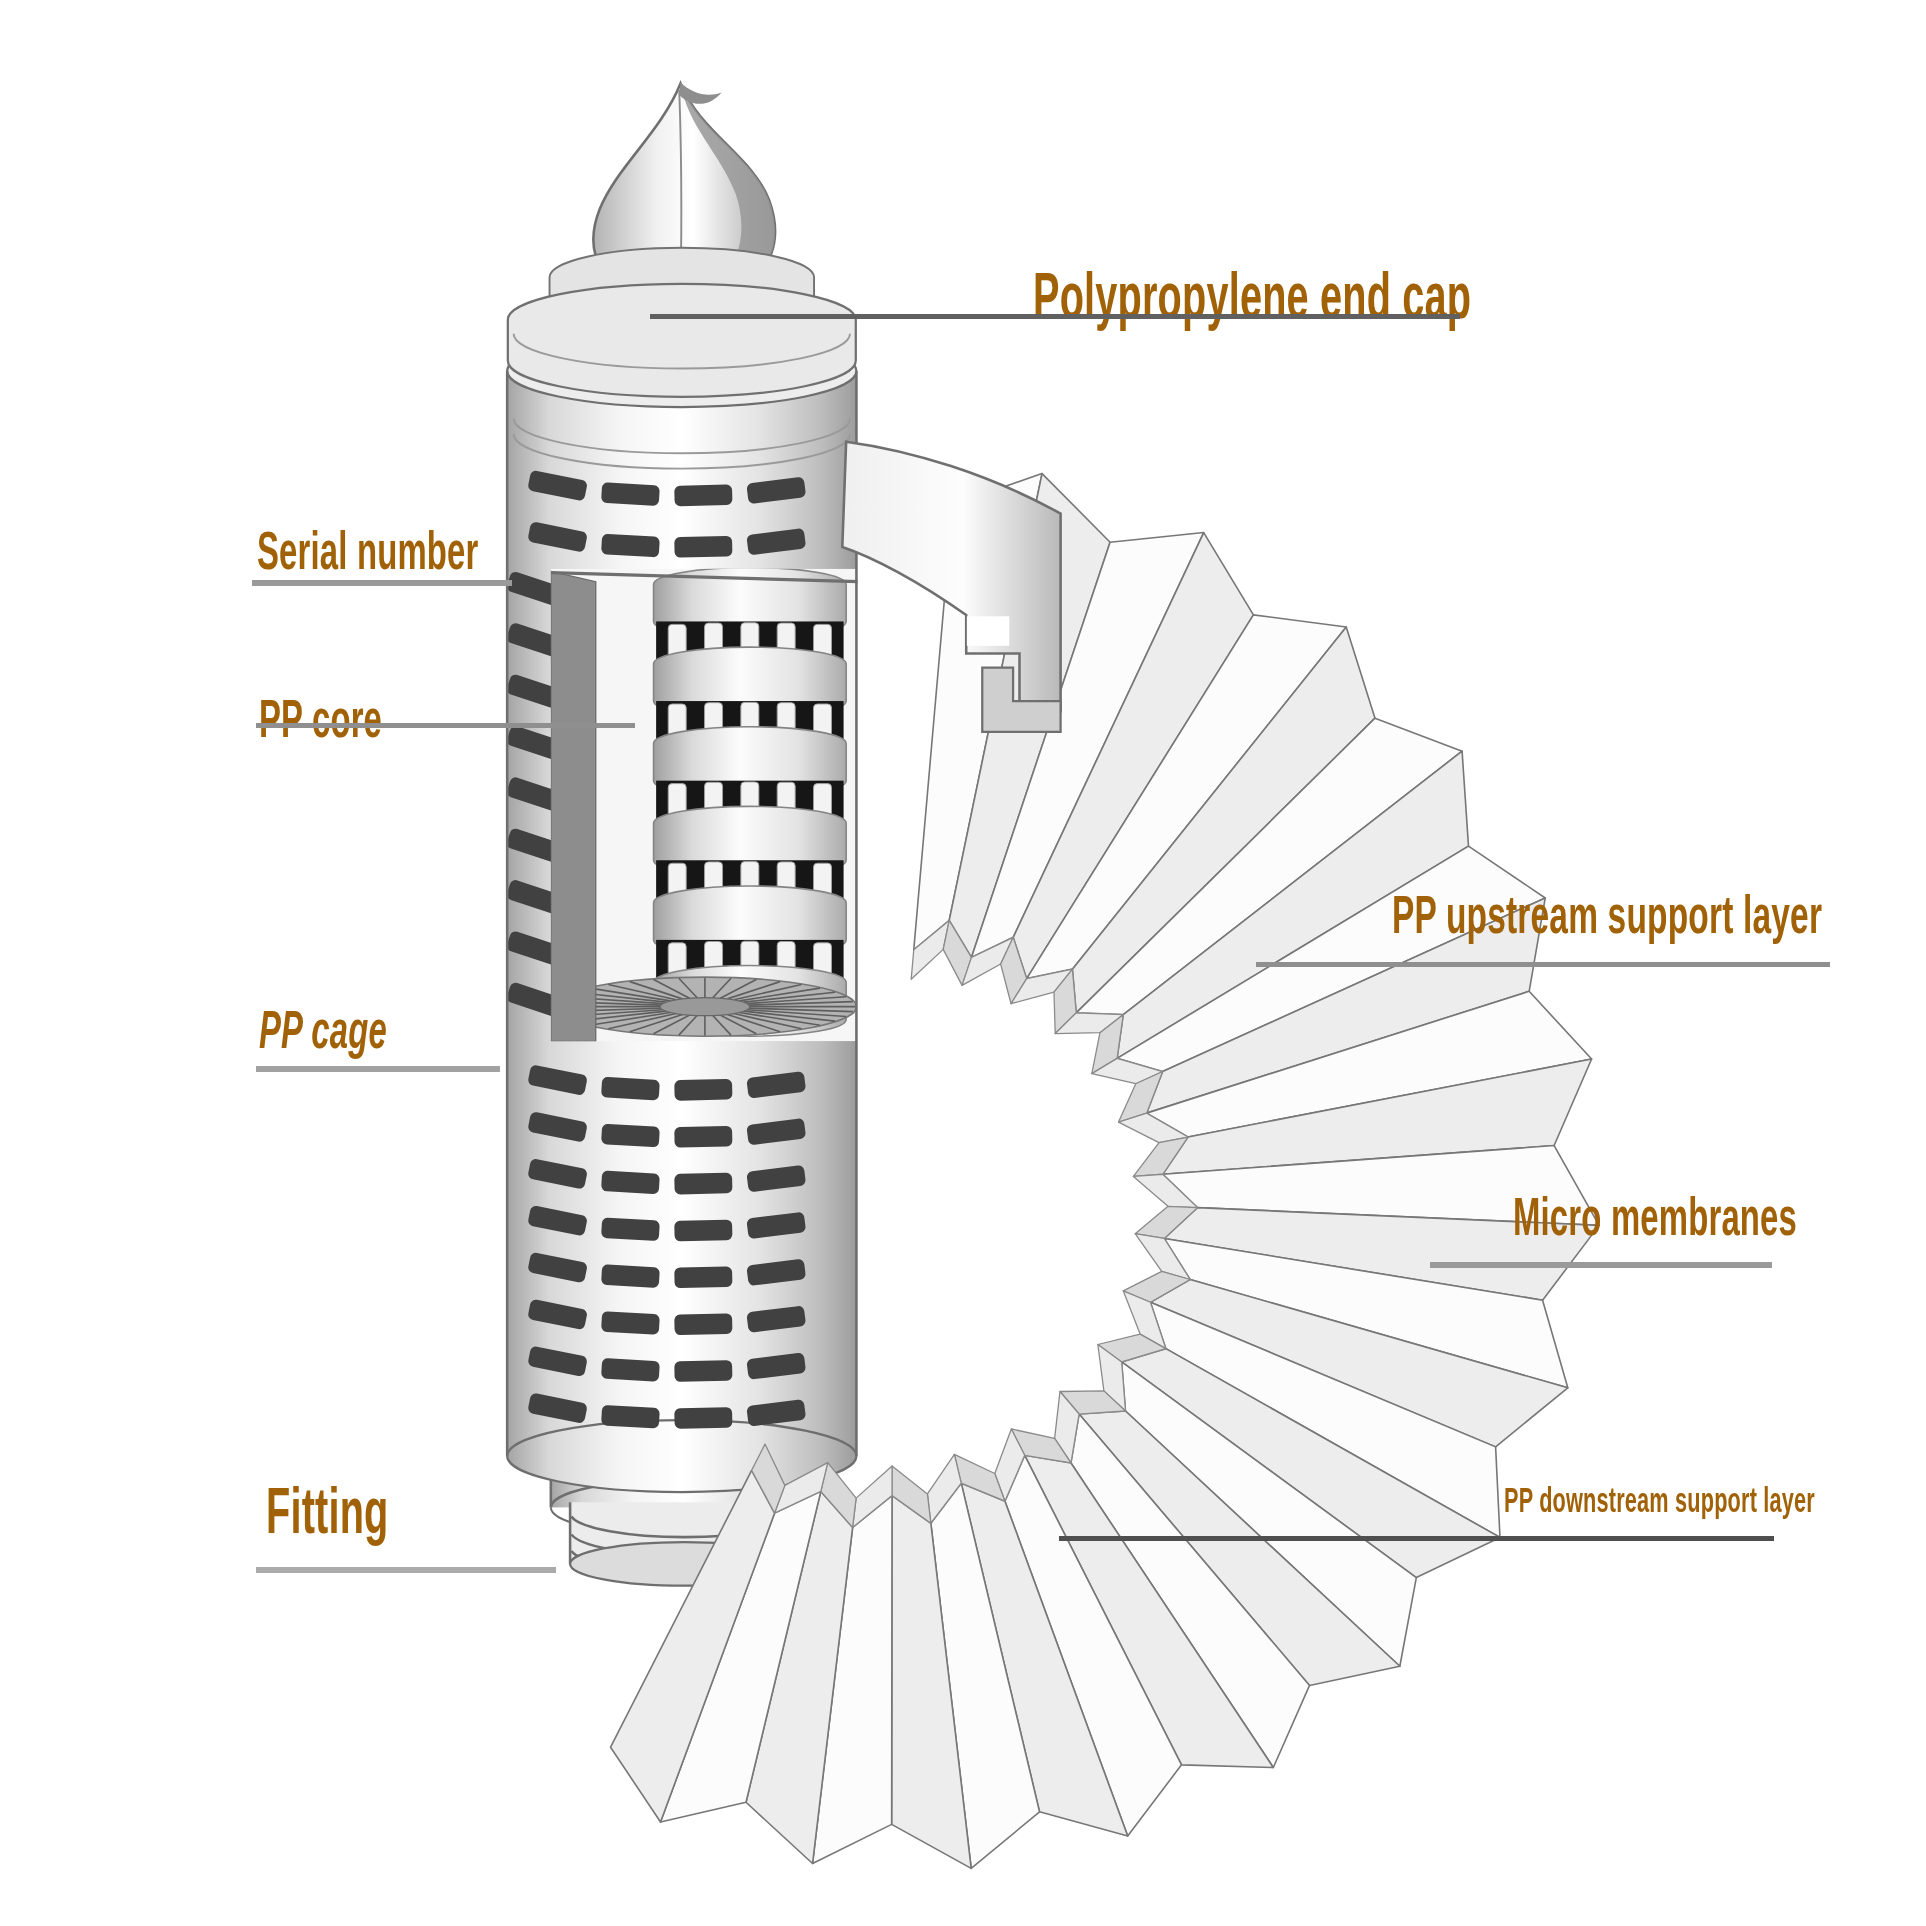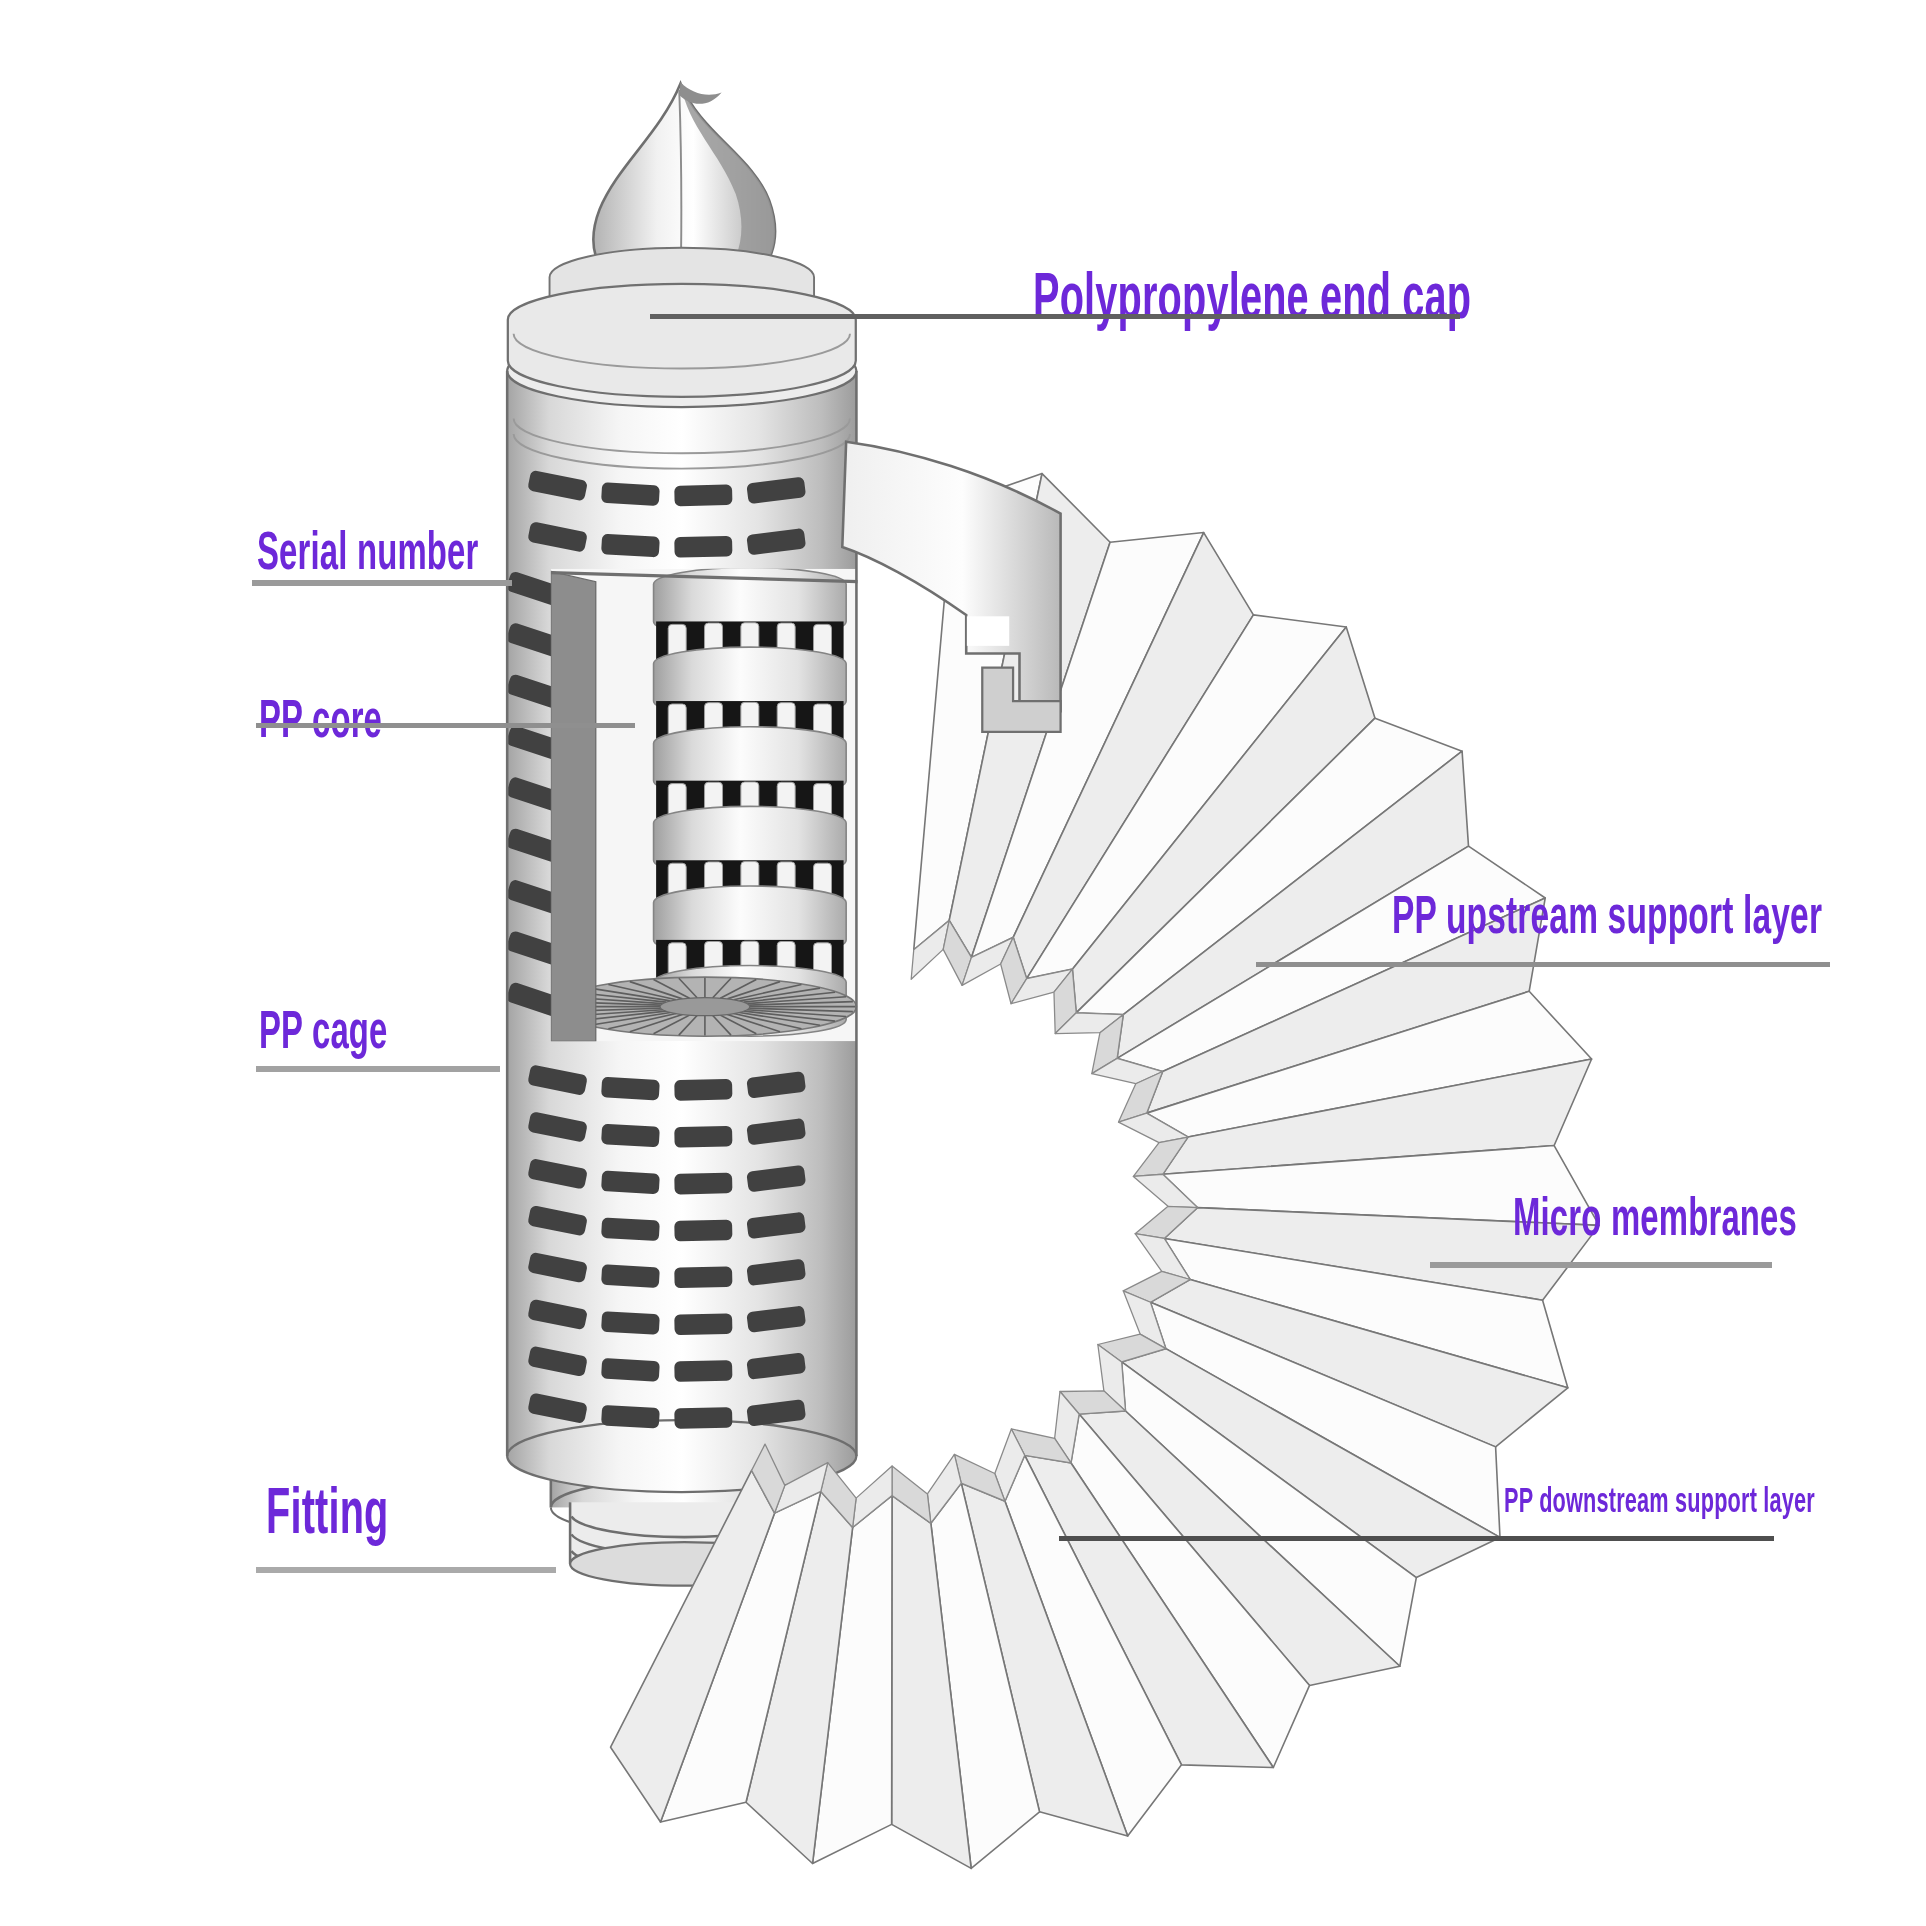--- a/index.html
+++ b/index.html
@@ -1,19 +1,19 @@
 <!DOCTYPE html>
 <html style="font-size:10.3px"><head>
 <meta charset="utf-8">
 <style>
   html,body{margin:0;padding:0;background:#ffffff;}
   .canvas{position:relative;width:1926px;height:1926px;background:#ffffff;overflow:hidden;
           font-family:"Liberation Sans","DejaVu Sans",sans-serif;}
   .fig{position:absolute;left:0;top:0;}
-  .label{position:absolute;color:#6d28d9;font-weight:700;line-height:1;white-space:nowrap;}
+  .label{position:absolute;color:#a16207;font-weight:700;line-height:1;white-space:nowrap;}
   .label>span{display:inline-block;transform:scaleX(0.62);transform-origin:left top;letter-spacing:0.3px;}
   .fs100{font-size:64px;}
   .fs84{font-size:54px;}
   .fs82{font-size:53px;}
   .fs54{font-size:35px;}
   .leader{position:absolute;}
 </style>
 </head>
 <body>
 
@@ -305,21 +305,21 @@
   <div class="label fs82" style="left:257px;top:524px;">
     <span>Serial number</span>
   </div>
   <div class="leader" style="left:252px;top:580px;width:260px;height:5.8px;background:#9a9a9a;"></div>
 
   <div class="label fs82" style="left:259px;top:692px;">
     <span>PP core</span>
   </div>
   <div class="leader" style="left:256px;top:723px;width:379px;height:5.1px;background:#8f8f8f;"></div>
 
-  <div class="label fs82" style="left:259px;top:1003px;">
+  <div class="label fs82" style="left:259px;top:1003px;font-style:italic;">
     <span>PP cage</span>
   </div>
   <div class="leader" style="left:256px;top:1066px;width:244px;height:5.8px;background:#a2a2a2;"></div>
 
   <div class="label fs100" style="left:266px;top:1479px;text-align:center;">
     <span>Fitting</span>
   </div>
   <div class="leader" style="left:256px;top:1567px;width:300px;height:5.8px;background:#aaaaaa;"></div>
 
   <div class="label fs84" style="left:1392px;top:887px;">

